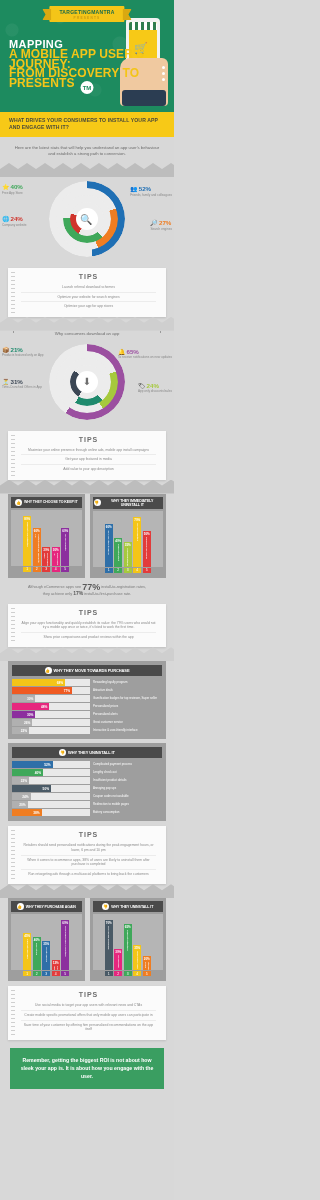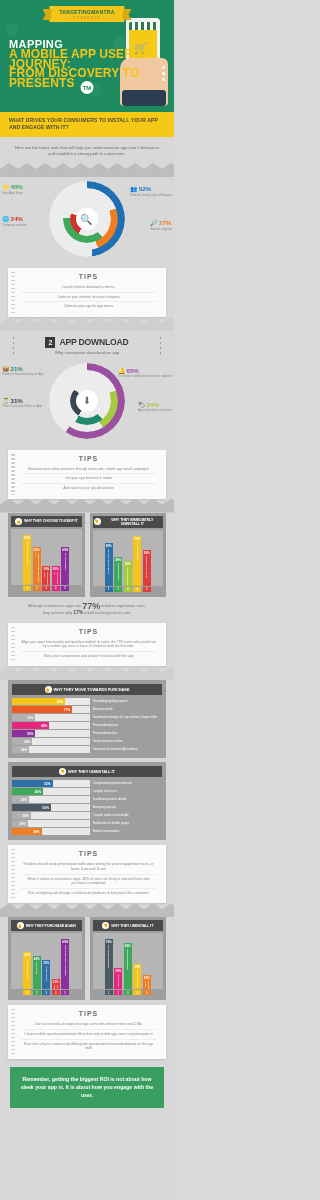--- a/index.html
+++ b/index.html
@@ -194,24 +194,20 @@
         <ul>
           <li>Launch referral download schemes</li>
           <li>Optimize your website for search engines</li>
           <li>Optimize your app for app stores</li>
         </ul>
       </div>
       <div class="zig zig2"></div>
       <div class="sec">
         <div class="dashline"></div>
         <div class="dashline right"></div>
-        <div class="sec-head">
-          <span class="sec-num">2</span>
-          <span class="sec-title">APP DOWNLOAD</span>
-        </div>
         <div class="sec-sub">Why consumers download an app</div>
       </div>
       <div class="donut-wrap">
         <div class="donut">
           <div class="ring" style="left:0px;top:0px;width:76px;height:76px;background:conic-gradient(from 0deg,#9b4fa0 0 214.5deg,#ececec 214.5deg 360deg);-webkit-mask:radial-gradient(circle,transparent calc(50% - 5px),#000 calc(50% - 5px));mask:radial-gradient(circle,transparent calc(50% - 5px),#000 calc(50% - 5px));"></div>
           <div class="ring" style="left:7px;top:7px;width:62px;height:62px;background:conic-gradient(from 70deg,#a6c93d 0 79.19999999999999deg,#ececec 79.19999999999999deg 360deg);-webkit-mask:radial-gradient(circle,transparent calc(50% - 5px),#000 calc(50% - 5px));mask:radial-gradient(circle,transparent calc(50% - 5px),#000 calc(50% - 5px));"></div>
           <div class="ring" style="left:14px;top:14px;width:48px;height:48px;background:conic-gradient(from 140deg,#1f8a6d 0 69.3deg,#ececec 69.3deg 360deg);-webkit-mask:radial-gradient(circle,transparent calc(50% - 5px),#000 calc(50% - 5px));mask:radial-gradient(circle,transparent calc(50% - 5px),#000 calc(50% - 5px));"></div>
           <div class="ring" style="left:21px;top:21px;width:34px;height:34px;background:conic-gradient(from 210deg,#3b4654 0 102.3deg,#ececec 102.3deg 360deg);-webkit-mask:radial-gradient(circle,transparent calc(50% - 5px),#000 calc(50% - 5px));mask:radial-gradient(circle,transparent calc(50% - 5px),#000 calc(50% - 5px));"></div>
           <div class="ring-center">⬇</div>
         </div>

